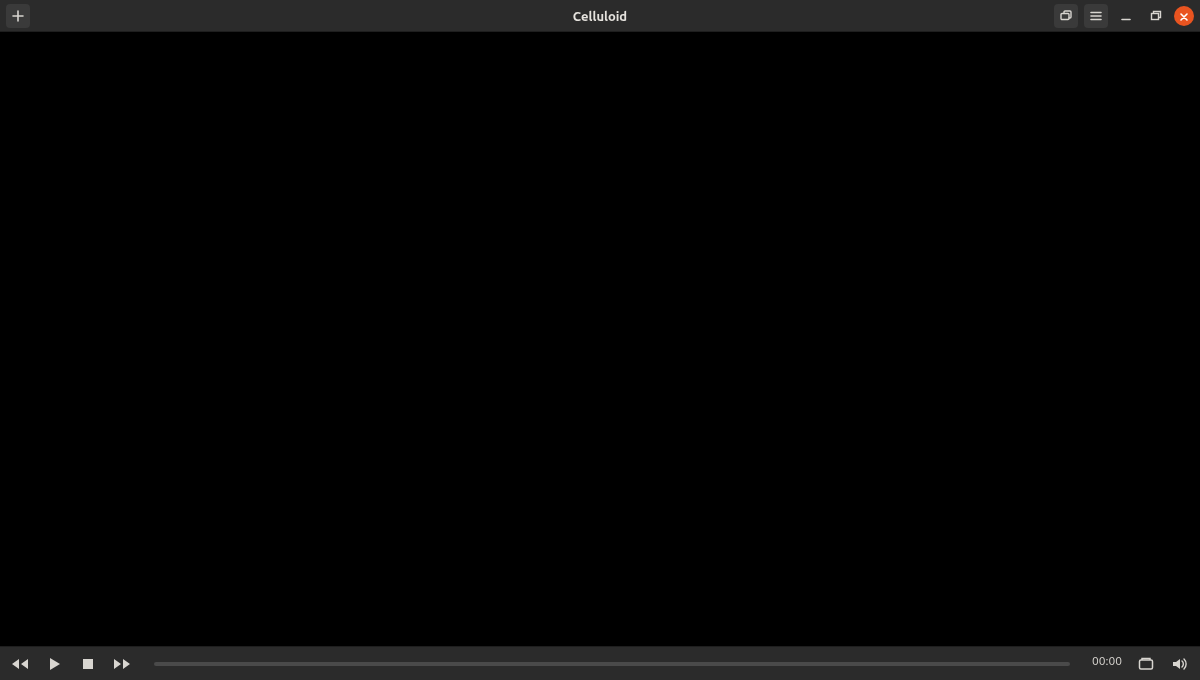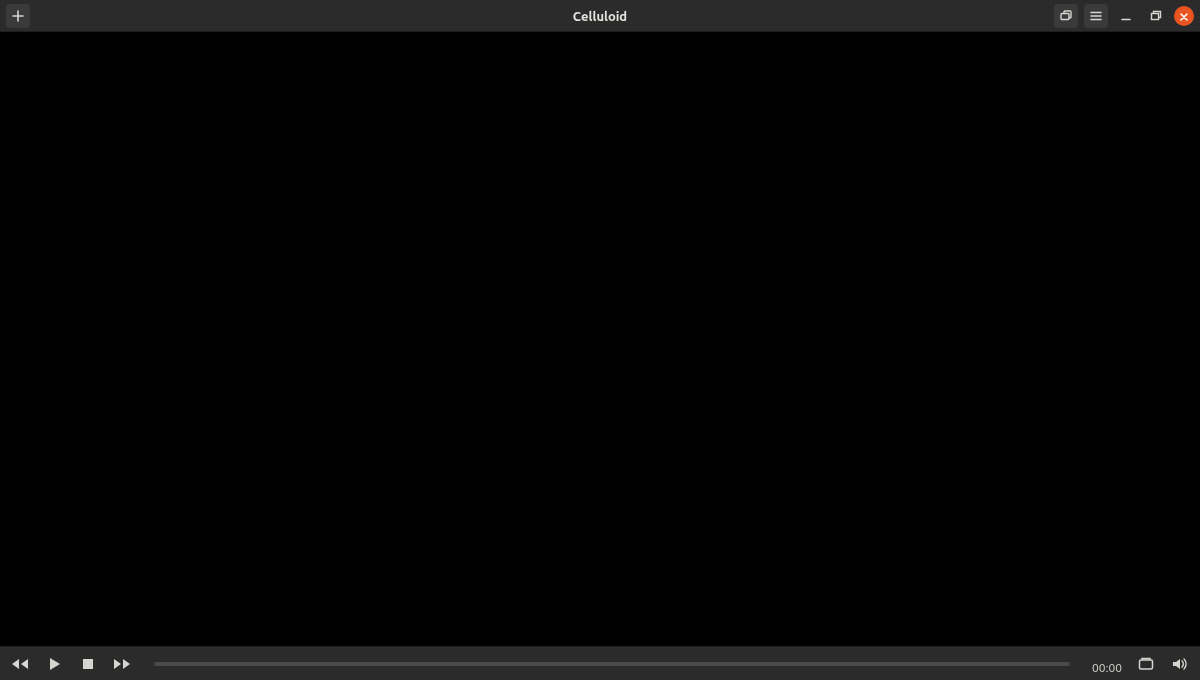--- a/index.html
+++ b/index.html
@@ -30,21 +30,21 @@
     height: 34px; background: #2b2b2b; display: flex; align-items: center;
     padding: 0 10px; gap: 14px; border-top: 1px solid #1e1e1e;
   }
   .cbtn { width: 20px; height: 20px; display: flex; align-items: center; justify-content: center; cursor: pointer; }
   .cbtn svg { display: block; }
   .seekbar {
     flex: 1; height: 4px; background: #4a4a4a; border-radius: 2px; position: relative; cursor: pointer;
     margin: 0 8px;
   }
   .time { color: #d8d5d0; font-size: 12px; font-variant-numeric: tabular-nums; }
-  .right-controls { display: flex; align-items: flex-end; gap: 14px; }
+  .right-controls { display: flex; align-items: flex-start; gap: 14px; }
 </style>
 </head>
 <body>
 
 <div class="window">
 
   <div class="titlebar">
     <div class="left">
       <div class="hbtn">
         <span>

